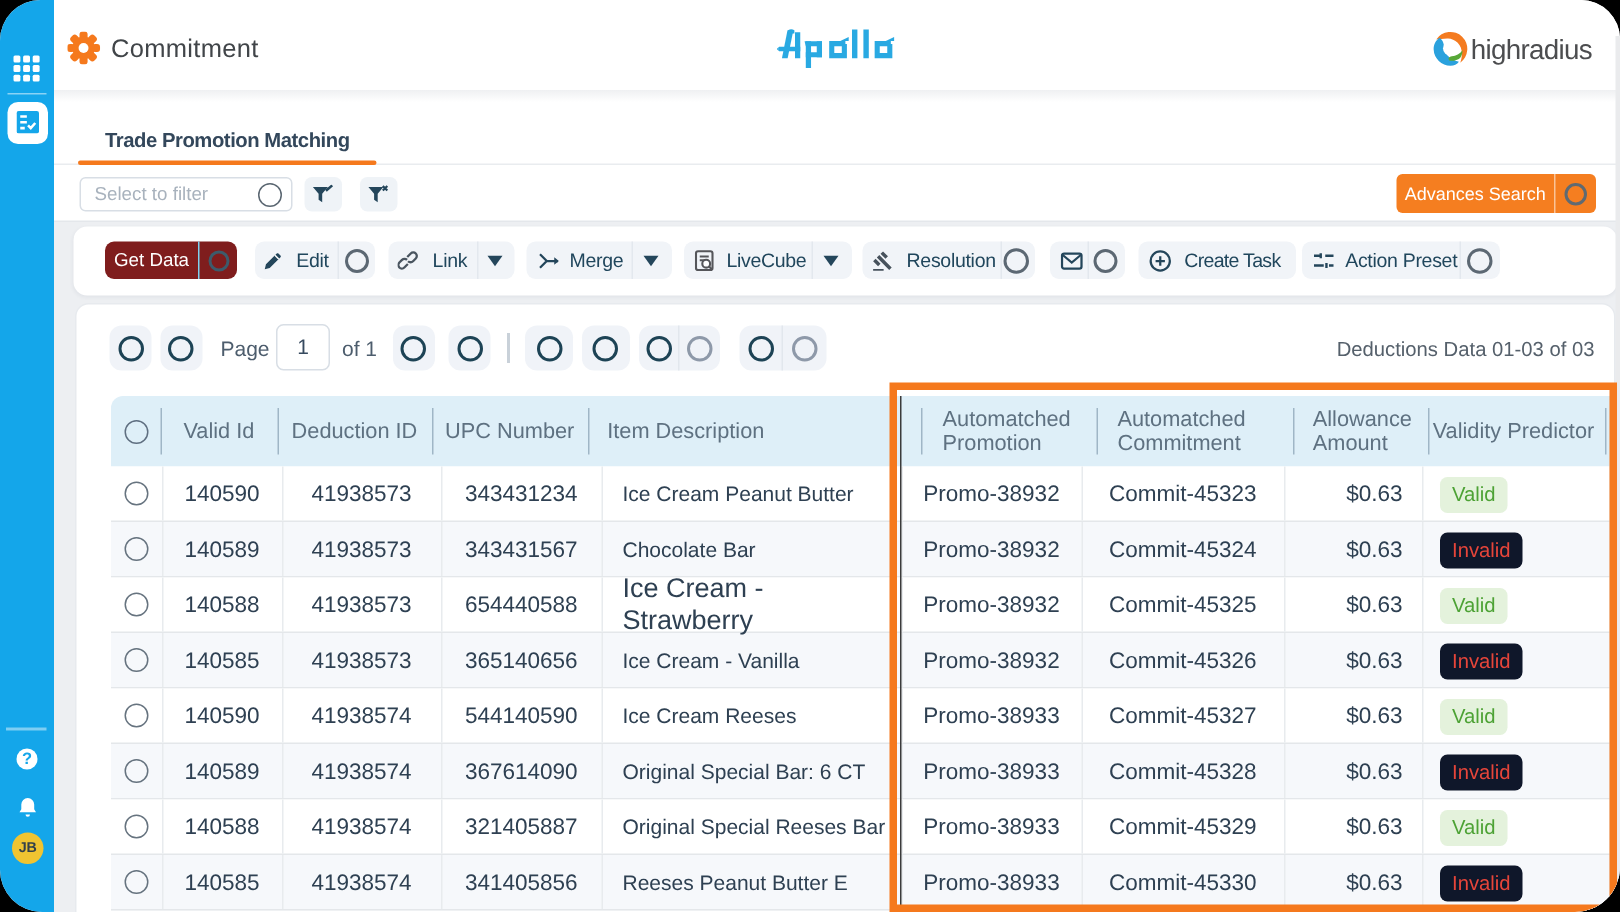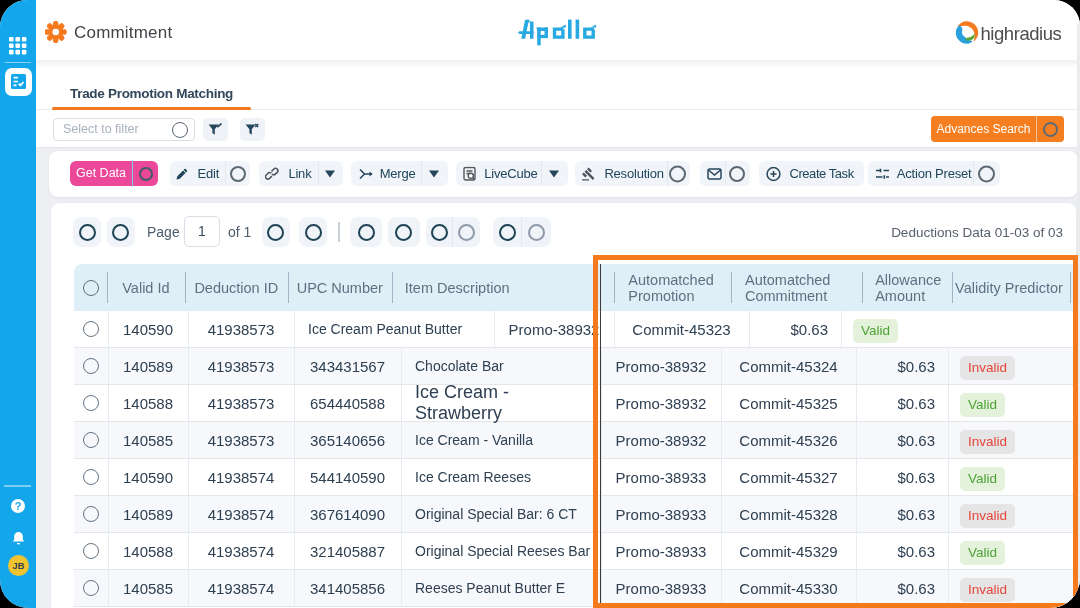--- a/index.html
+++ b/index.html
@@ -27,21 +27,21 @@
 
 #grayzone{position:absolute;left:36px;top:148px;width:1044px;height:460px;background:#edeff2}
 #toolcard{position:absolute;left:49px;top:151px;width:1029px;height:46px;background:#fff;border-radius:9px;box-shadow:0 1px 3px rgba(40,60,80,.07)}
 #maincard{position:absolute;left:50px;top:202px;width:1027px;height:420px;background:#fff;border-radius:9px;border:1px solid #e7eaee}
 
 .tbtn{position:absolute;top:161px;height:25px;background:#f1f4f8;border-radius:6px;font-size:13px;letter-spacing:-.2px;color:#20465c;z-index:5;white-space:nowrap}
 .tbtn .sep{position:absolute;top:0;width:1px;height:100%;background:#e3e8ee}
 .tbtn .ic{position:absolute;top:50%;transform:translateY(-50%)}
 .tbtn .tx{position:absolute;top:4.5px}
 .tbtn .ci{position:absolute;top:50%;transform:translateY(-50%);border-radius:50%}
-#getdata{position:absolute;top:161px;left:70px;width:88px;height:25px;background:#ec4899;border-radius:6px;display:flex;align-items:center;z-index:5}
+#getdata{position:absolute;top:161px;left:70px;width:88px;height:25px;background:#7f1d1d;border-radius:6px;display:flex;align-items:center;z-index:5}
 #getdata .lbl{width:63px;text-align:center;color:#fff;font-size:12.5px;border-right:1px solid #7fd0ef;height:100%;line-height:25px}
 .caret{width:0;height:0;border-left:5.5px solid transparent;border-right:5.5px solid transparent;border-top:7px solid #24465b}
 
 .pbtn{position:absolute;top:217px;height:30px;background:#f0f3f8;border-radius:8px;display:flex;align-items:center;justify-content:center;z-index:5}
 .pbtn .sep{width:1px;height:100%;background:#e2e7ed}
 #pageinput{position:absolute;left:184px;top:216px;width:36px;height:31px;border:1px solid #d8dee5;border-radius:5px;background:#fff;
   text-align:center;font-size:14px;color:#374a5f;line-height:29px;z-index:5}
 .ptxt{position:absolute;top:224px;font-size:14px;color:#4d5d6d;z-index:5}
 #ddata{position:absolute;right:1080px;top:225px;font-size:13.5px;color:#55606b;z-index:5}
 
@@ -49,21 +49,21 @@
 .hrow{display:flex;height:47px;background:#deeff8;border-radius:8px 0 0 0;overflow:hidden}
 .hcell{position:relative;display:flex;align-items:center;font-size:14.5px;color:#5e7181;line-height:16px}
 .hdiv{position:absolute;left:0;top:8px;bottom:8px;width:1px;background:#9fb6c6}
 .trow{display:flex;height:37px;border-bottom:1px solid #e4e7ea;background:#fff}
 .trow.alt{background:#f6f8fb}
 .tcell{position:relative;display:flex;align-items:center;font-size:15px;color:#2e4052}
 .tdiv{position:absolute;left:0;top:0;bottom:0;width:1px;background:#e8ebee}
 .cc{justify-content:center}
 .chip{font-size:13.5px;border-radius:5px;padding:4px 8px 5px}
 .chip.v{background:#e4f2dc;color:#4da235}
-.chip.i{background:#e5e5e5;color:#e6453a}
+.chip.i{background:#0f172a;color:#e6453a}
 .rcirc{width:16px;height:16px;border:1.8px solid #66737f;border-radius:50%}
 #darkline{position:absolute;left:600px;top:264px;width:1px;height:344px;background:#3b3b3b;z-index:8}
 #orangebox{position:absolute;left:593px;top:255px;width:485px;height:353px;border:5px solid #f5791d;z-index:33}
 #scrollstrip{position:absolute;left:1076.5px;top:24px;width:3.5px;height:562px;background:#eaebed;z-index:32}
 svg{display:block}
 </style></head><body>
 <div id="app">
   <div id="scrollstrip"></div>
 
   <div id="topbar"></div>
@@ -337,20 +337,21 @@
           <div class="hdiv"></div>
           <div style="padding-left:3.5px">Validity Predictor</div>
         </div>
       </div>
       <div class="trow">
         <div class="tcell cc" style="width:34px">
           <div class="rcirc" style="margin:0 auto"></div>
         </div>
         <div class="tcell cc" style="width:80px"><div class="tdiv"></div>140590</div>
         <div class="tcell cc" style="width:106px"><div class="tdiv"></div>41938573</div>
+        <div class="tcell cc" style="width:107px"><div class="tdiv"></div>343431234</div>
         <div class="tcell" style="width:200px">
           <div class="tdiv"></div>
           <div style="padding-left:14px;font-size:14px">Ice Cream Peanut Butter</div>
         </div>
         <div class="tcell cc" style="width:120px"><div class="tdiv"></div>Promo-38932</div>
         <div class="tcell cc" style="width:135px"><div class="tdiv"></div>Commit-45323</div>
         <div class="tcell" style="width:92px">
           <div class="tdiv"></div>
           <div style="margin-left:auto;padding-right:13px">$0.63</div>
         </div>

